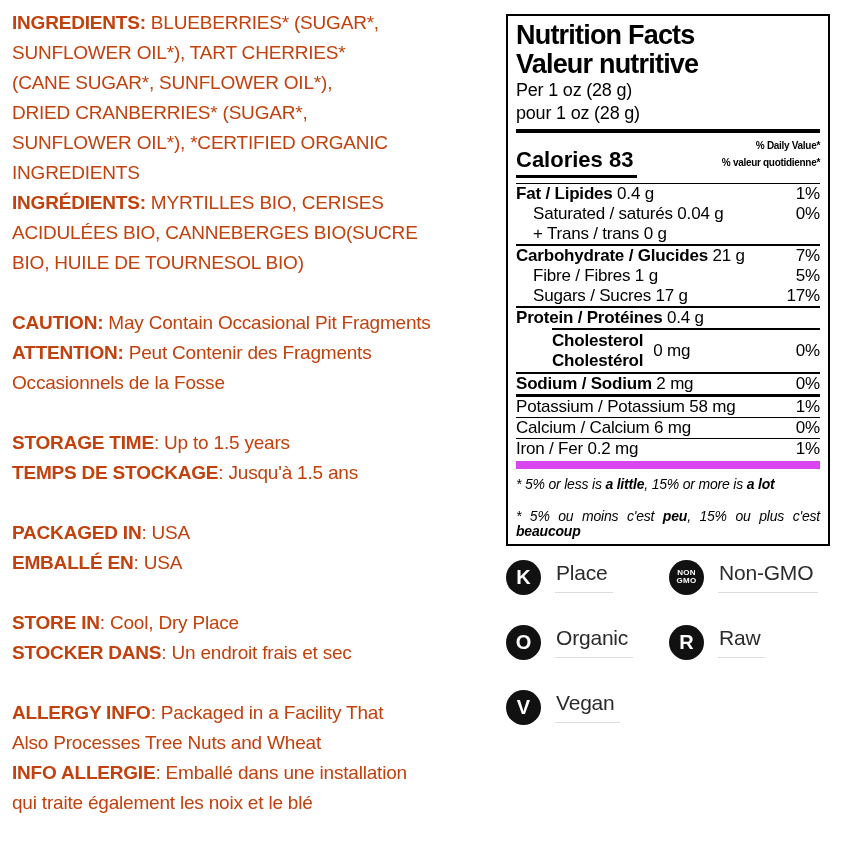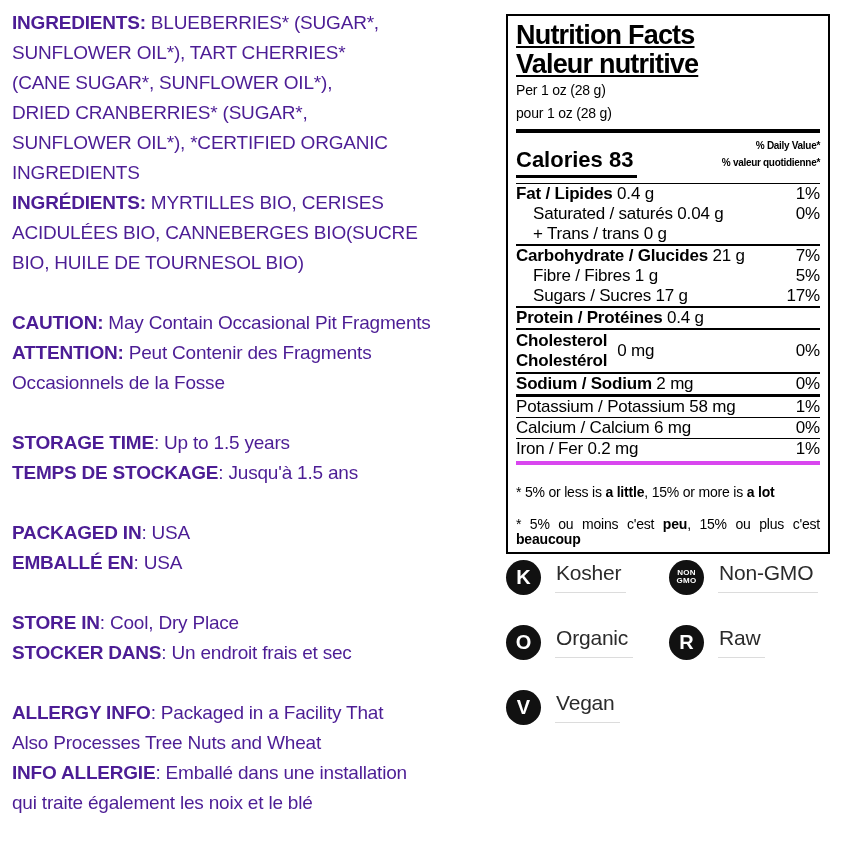--- a/index.html
+++ b/index.html
@@ -11,34 +11,34 @@
     overflow: hidden;
   }
   .page { position: relative; width: 850px; height: 847px; background: #fff; }
 
   
   .left-col {
     position: absolute; left: 12px; top: 8px; width: 486px;
   }
   .left-col .line {
     font-size: 19px; line-height: 30px; height: 30px;
-    white-space: nowrap; letter-spacing: -0.2px; color: #4c1d95;
+    white-space: nowrap; letter-spacing: -0.2px; color: #c2410c;
   }
   .left-col .line.blank { height: 30px; }
   .b { font-weight: bold; }
 
   
   .nft {
     position: absolute; left: 506px; top: 14px; width: 324px;
     border: 2px solid #000; background: #fff; padding: 5px 8px 5px 8px;
   }
   .nft-title {
-    font-size: 27px; font-weight: bold; line-height: 29px; letter-spacing: -0.8px; text-decoration: underline;
-  }
-  .nft-serving { font-size: 14px; line-height: 23px; letter-spacing: -0.2px; }
+    font-size: 27px; font-weight: bold; line-height: 29px; letter-spacing: -0.8px;
+  }
+  .nft-serving { font-size: 18px; line-height: 23px; letter-spacing: -0.2px; }
   .bar-thick { height: 4px; background: #000; margin: 4px 0 2px 0; }
 
   .cal-row {
     display: flex; justify-content: space-between; align-items: flex-start;
     padding: 2px 0 5px 0; border-bottom: 1px solid #000;
   }
   .cal-wrap {
     display: inline-block; border-bottom: 3px solid #000; padding: 0 4px 2px 0;
     font-size: 22px; font-weight: bold; line-height: 26px; margin-top: 10px;
   }
@@ -48,27 +48,27 @@
     display: flex; justify-content: space-between;
     font-size: 17px; line-height: 20px; letter-spacing: -0.2px; align-items: center;
   }
   .nrow.sep1 { border-top: 1px solid #000; }
   .nrow.sep2 { border-top: 2px solid #000; }
   .nrow.sep3 { border-top: 3px solid #000; }
   .nleft { display: flex; }
   .nleft.indent { padding-left: 17px; }
   .nleft span + span { white-space: pre; }
   .nrow .pct { text-align: right; }
-  .nrow.chol { align-items: center; padding: 1px 0; }
+  .nrow.chol { align-items: center; padding: 1px 0; margin-left: 36px; }
   .nrow.chol .stack div { font-weight: bold; line-height: 20px; }
   .nrow.chol .amt { margin-left: 10px; align-self: center; }
 
   .foot {
-    border-top: 4px solid #d946ef; margin-top: 2px; padding-top: 20px;
-    font-size: 14px; line-height: 15px; letter-spacing: -0.2px;
+    border-top: 8px solid #d946ef; margin-top: 2px; padding-top: 8px;
+    font-size: 14px; line-height: 15px; letter-spacing: -0.2px; font-style: italic;
   }
   .foot .fr { text-align: justify; margin-top: 17px; }
 
   
   .badges {
     position: absolute; left: 506px; top: 556px; width: 332px;
     display: grid; grid-template-columns: 163px 1fr; row-gap: 23px;
   }
   .badge { display: flex; align-items: center; gap: 14px; height: 42px; }
   .bicon {
@@ -222,21 +222,21 @@
       <div class="en" id="foot-en"><span>* 5% or less is </span><span class="b">a little</span><span>, 15% or more is </span><span class="b">a lot</span></div>
       <div class="fr" id="foot-fr"><span>* 5% ou moins c'est </span><span class="b">peu</span><span>, 15% ou plus c'est </span><span class="b">beaucoup</span></div>
     </div>
   </div>
 
   <div class="badges" id="badges">
       <div class="badge">
         <span class="bicon">
           <span>K</span>
         </span>
-        <span class="blabel">Kosher</span>
+        <span class="blabel">Place</span>
       </div>
       <div class="badge">
         <span class="bicon multi">
           <span>NON</span>
           <span>GMO</span>
         </span>
         <span class="blabel">Non-GMO</span>
       </div>
       <div class="badge">
         <span class="bicon">

